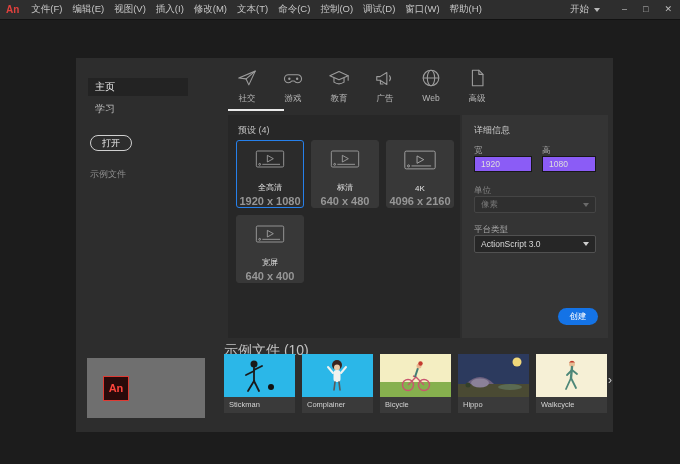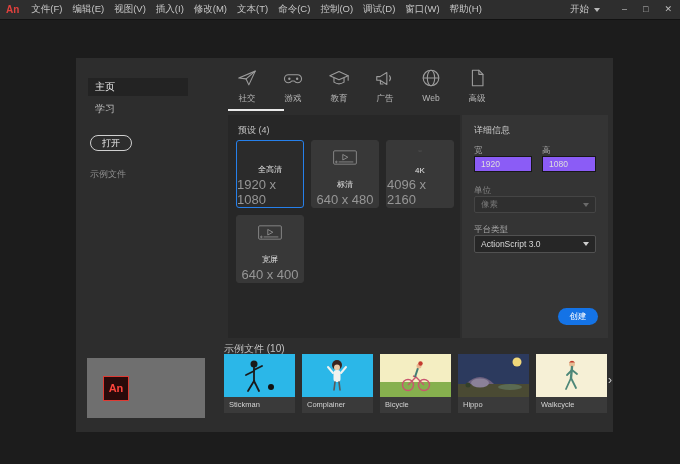--- a/index.html
+++ b/index.html
@@ -41,39 +41,39 @@
   .tab-underline{position:absolute;left:152px;top:51px;width:56px;height:2px;background:#eaeaea;}
   
   .presets-panel{position:absolute;left:152px;top:57px;width:232px;height:223px;background:#272727;}
   .panel-header{position:absolute;left:10px;top:9px;font-size:9px;color:#c2c2c2;}
   .preset-grid{position:absolute;left:8px;top:25px;width:226px;display:flex;flex-wrap:wrap;gap:7px;}
   .preset-card{width:68px;height:68px;background:#383838;border:1px solid #383838;border-radius:3px;
                display:flex;flex-direction:column;align-items:center;box-sizing:border-box;cursor:default;}
   .preset-card.selected{background:#2b2b2b;border:1.5px solid #2680eb;}
   .preset-card svg{margin-top:9px;stroke:#ababab;fill:none;stroke-width:1.2;}
   .preset-name{font-size:8px;color:#e3e3e3;margin-top:14px;}
-  .preset-dims{font-size:13px;color:#969696;margin-top:2px;}
+  .preset-dims{font-size:11px;color:#969696;margin-top:2px;font-weight:bold;}
   
   .details-panel{position:absolute;left:386px;top:57px;width:146px;height:223px;background:#343434;}
   .details-header{position:absolute;left:12px;top:9px;font-size:9px;color:#cccccc;}
   .field-label{position:absolute;font-size:8.5px;color:#a6a6a6;}
   .dim-input{position:absolute;height:16px;background:#8b5cf6;border:1px solid #171717;color:#dedede;
              font-size:8.5px;padding:0 0 0 6px;box-sizing:border-box;font-family:inherit;}
   .select{position:absolute;height:17px;display:flex;align-items:center;box-sizing:border-box;
           padding:0 6px;font-size:8.5px;justify-content:space-between;border-radius:2px;}
   .select.disabled{background:#2f2f2f;border:1px solid #454545;color:#757575;}
   .select.enabled{background:#262626;border:1px solid #515151;color:#d9d9d9;}
   .sel-caret{width:0;height:0;border-left:3px solid transparent;border-right:3px solid transparent;}
   .select.disabled .sel-caret{border-top:4px solid #6a6a6a;}
   .select.enabled .sel-caret{border-top:4px solid #cfcfcf;}
   .create-btn{position:absolute;right:10px;bottom:13px;width:40px;height:17px;background:#1473e6;
               border:none;border-radius:9px;color:#fff;font-size:8.5px;display:flex;
               align-items:center;justify-content:center;font-family:inherit;}
   
-  .samples-header{position:absolute;left:148px;top:284px;font-size:10px;color:#c2c2c2;}
+  .samples-header{position:absolute;left:148px;top:284px;font-size:14px;color:#c2c2c2;}
   .samples-row{position:absolute;left:148px;top:296px;display:flex;gap:7px;align-items:flex-start;}
   .sample-card{width:71px;background:#3a3a3a;cursor:default;}
   .sample-card svg{display:block;width:71px;height:43px;}
   .sample-name{font-size:7.5px;color:#d2d2d2;padding:3px 0 4px 5px;}
   .next-chevron{position:absolute;left:532px;top:315px;font-size:12px;color:#cccccc;cursor:default;}
 </style>
 </head>
 <body>
 
 <div id="frame">

